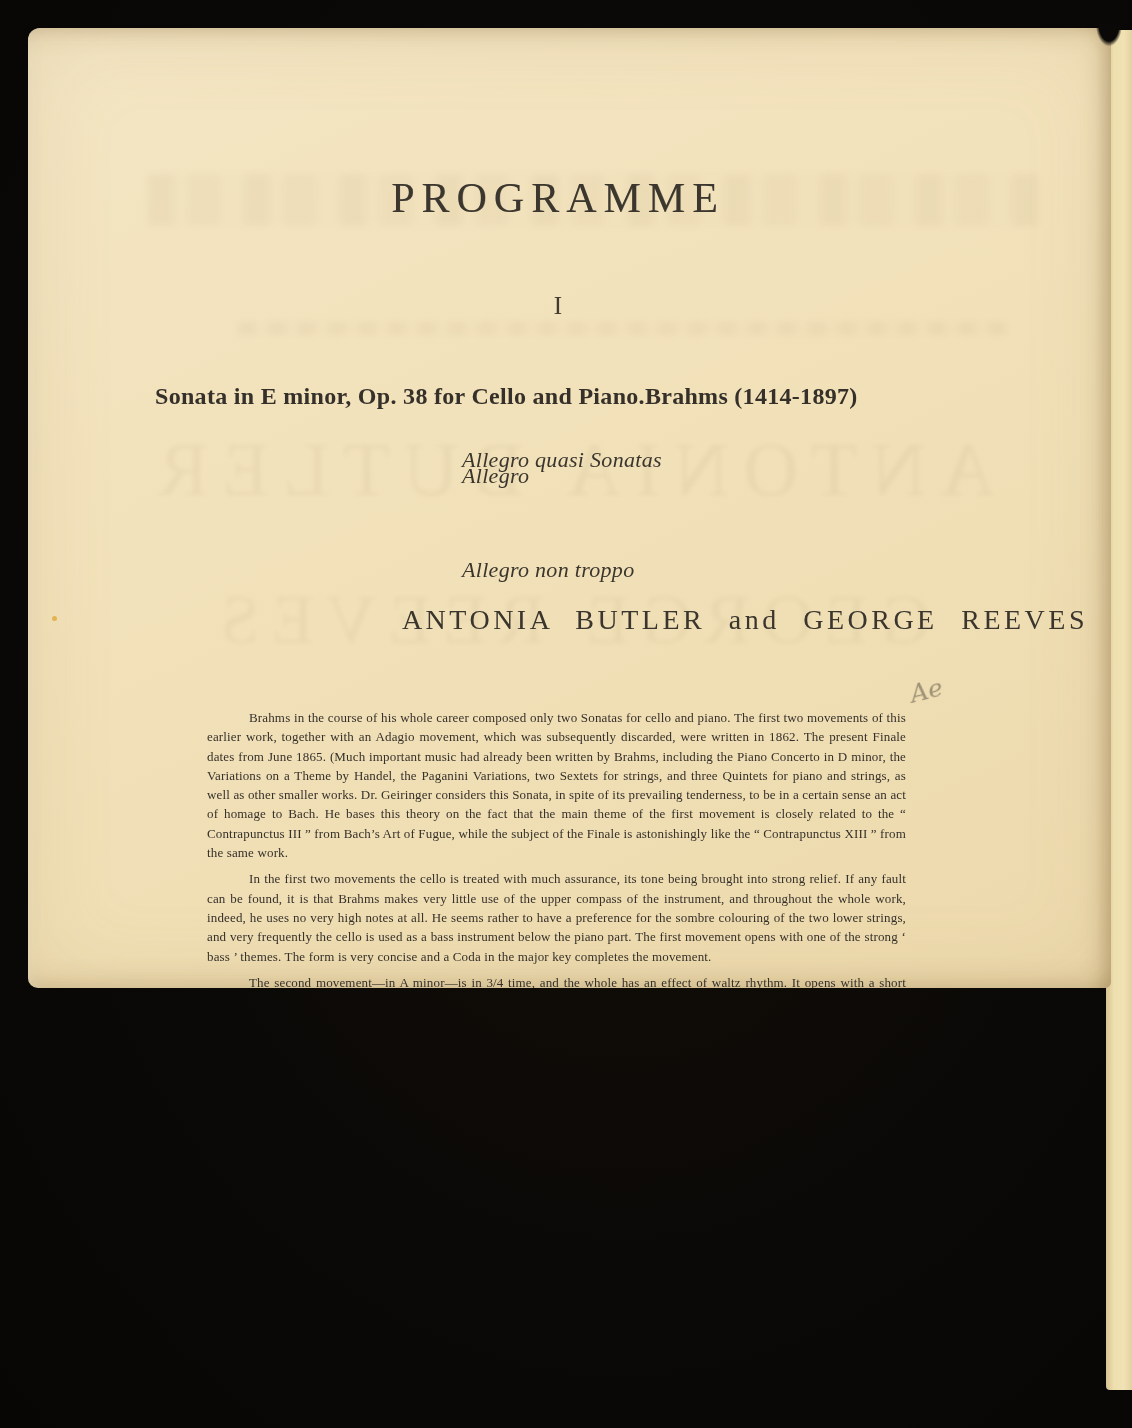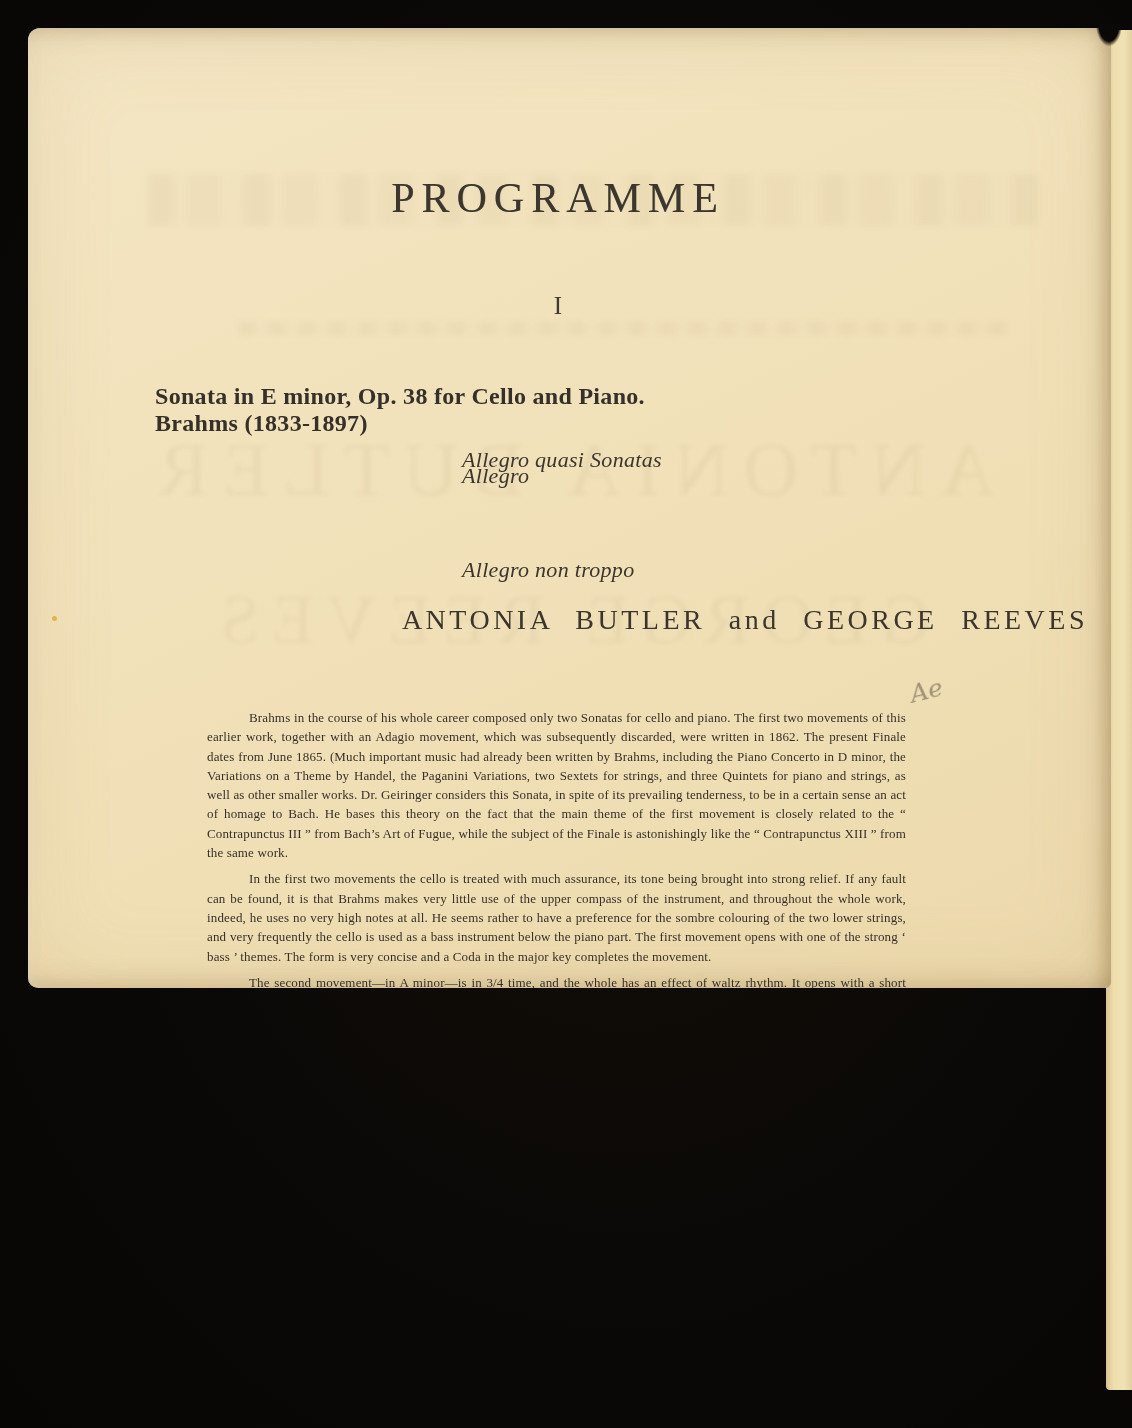--- a/index.html
+++ b/index.html
@@ -117,27 +117,26 @@
     text-align: center;
     font-size: 25px;
     color: #413b32;
   }
 
   .work-line {
     position: absolute;
     left: 127px; top: 355px;
     width: 806px;
     display: flex;
-    justify-content: space-between;
+    justify-content: flex-start;
     align-items: baseline;
     font-size: 24px;
     font-weight: bold;
     color: #35302a;
     letter-spacing: 0.3px;
-    flex-direction: column;
   }
 
   .movement {
     position: absolute;
     left: 434px;
     font-style: italic;
     font-size: 22px;
     color: #3a352d;
     letter-spacing: 0.3px;
   }
@@ -220,21 +219,21 @@
     <div class="smudge smudge-bottom"></div>
 
     <div class="content">
 
       <div class="page-title">PROGRAMME</div>
 
       <div class="section-number">I</div>
 
       <div class="work-line">
         <span>Sonata in E minor, Op. 38 for Cello and Piano.</span>
-        <span>Brahms (1833-1897)</span>
+        <span>Brahms (1414-1897)</span>
       </div>
 
       <div class="movement movement-1">Allegro quasi Sonatas</div>
       <div class="movement movement-2">Allegro</div>
       <div class="movement movement-3">Allegro non troppo</div>
 
       <div class="performers">ANTONIA BUTLER and GEORGE REEVES</div>
 
       <div class="notes">
         <p>Brahms in the course of his whole career composed only two Sonatas for cello and piano.  The first two movements of this earlier work, together with an Adagio movement, which was subsequently discarded, were written in 1862.  The present Finale dates from June 1865.  (Much important music had already been written by Brahms, including the Piano Concerto in D minor, the Variations on a Theme by Handel, the Paganini Variations, two Sextets for strings, and three Quintets for piano and strings, as well as other smaller works.  Dr. Geiringer considers this Sonata, in spite of its prevailing tenderness, to be in a certain sense an act of homage to Bach.  He bases this theory on the fact that the main theme of the first movement is closely related to the “ Contrapunctus III ” from Bach’s Art of Fugue, while the subject of the Finale is astonishingly like the “ Contrapunctus XIII ” from the same work.</p>

